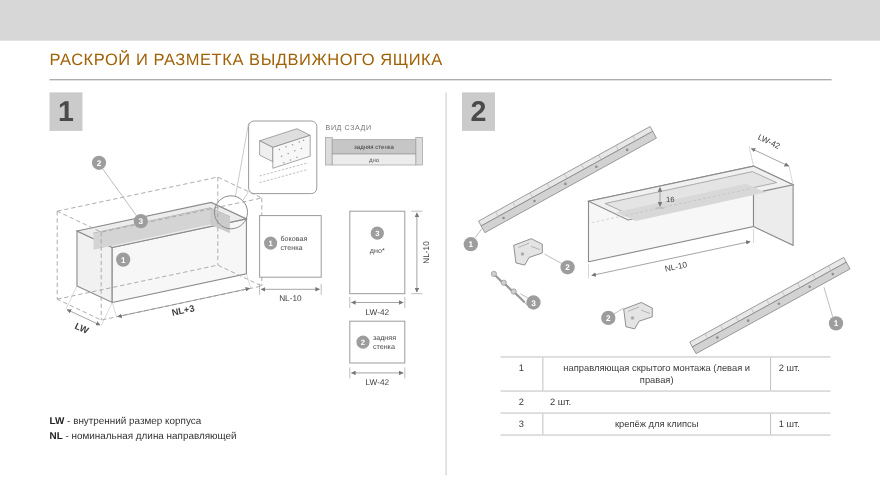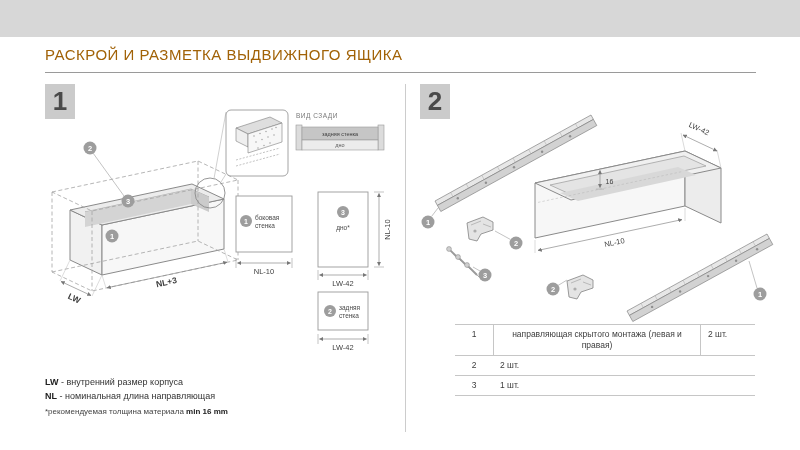--- a/index.html
+++ b/index.html
@@ -152,22 +152,21 @@
       <text x="299" y="217.5" font-size="6.5" fill="#4a4a4a">стенка</text>
       <line x1="278" y1="234" x2="278" y2="244" stroke="#9a9a9a" stroke-width="0.6"></line>
       <line x1="328" y1="234" x2="328" y2="244" stroke="#9a9a9a" stroke-width="0.6"></line>
       <line x1="279.5" y1="239" x2="326.5" y2="239" stroke="#8a8a8a" stroke-width="0.7" marker-start="url(#ar1)" marker-end="url(#ar1)"></line>
       <text x="303" y="250" text-anchor="middle" font-size="7.5" fill="#3f3f3f">LW-42</text>
     </g>
   </svg>
 
   <div class="legend">
     <div><b>LW</b><span> - внутренний размер корпуса</span></div>
-    <div><b>NL</b><span> - номинальная длина направляющая</span></div>
-    <div class="note"><span>*рекомендуемая толщина материала </span><b>min 16 mm</b></div>
+    <div><b>NL</b><span> - номинальная длина направляющей</span></div>
   </div>
 
   <svg class="svg2" width="375" height="232" viewBox="0 0 375 232">
     <defs>
       <marker id="ar2" viewBox="0 0 10 10" refX="9" refY="5" markerWidth="6" markerHeight="6" orient="auto-start-reverse">
         <path d="M0,0 L10,5 L0,10 z" fill="#777"></path>
       </marker>
     </defs>
 
     <g>
@@ -276,16 +275,17 @@
       <div class="cell-num">1</div>
       <div class="cell-name">направляющая скрытого монтажа (левая и правая)</div>
       <div class="cell-qty">2 шт.</div>
     </div>
     <div class="bom-row">
       <div class="cell-num">2</div>
       <div class="cell-qty">2 шт.</div>
     </div>
     <div class="bom-row">
       <div class="cell-num">3</div>
+      <div class="cell-name">крепёж для клипсы</div>
       <div class="cell-qty">1 шт.</div>
     </div>
   </div>
 </div>
 
 </body></html>

